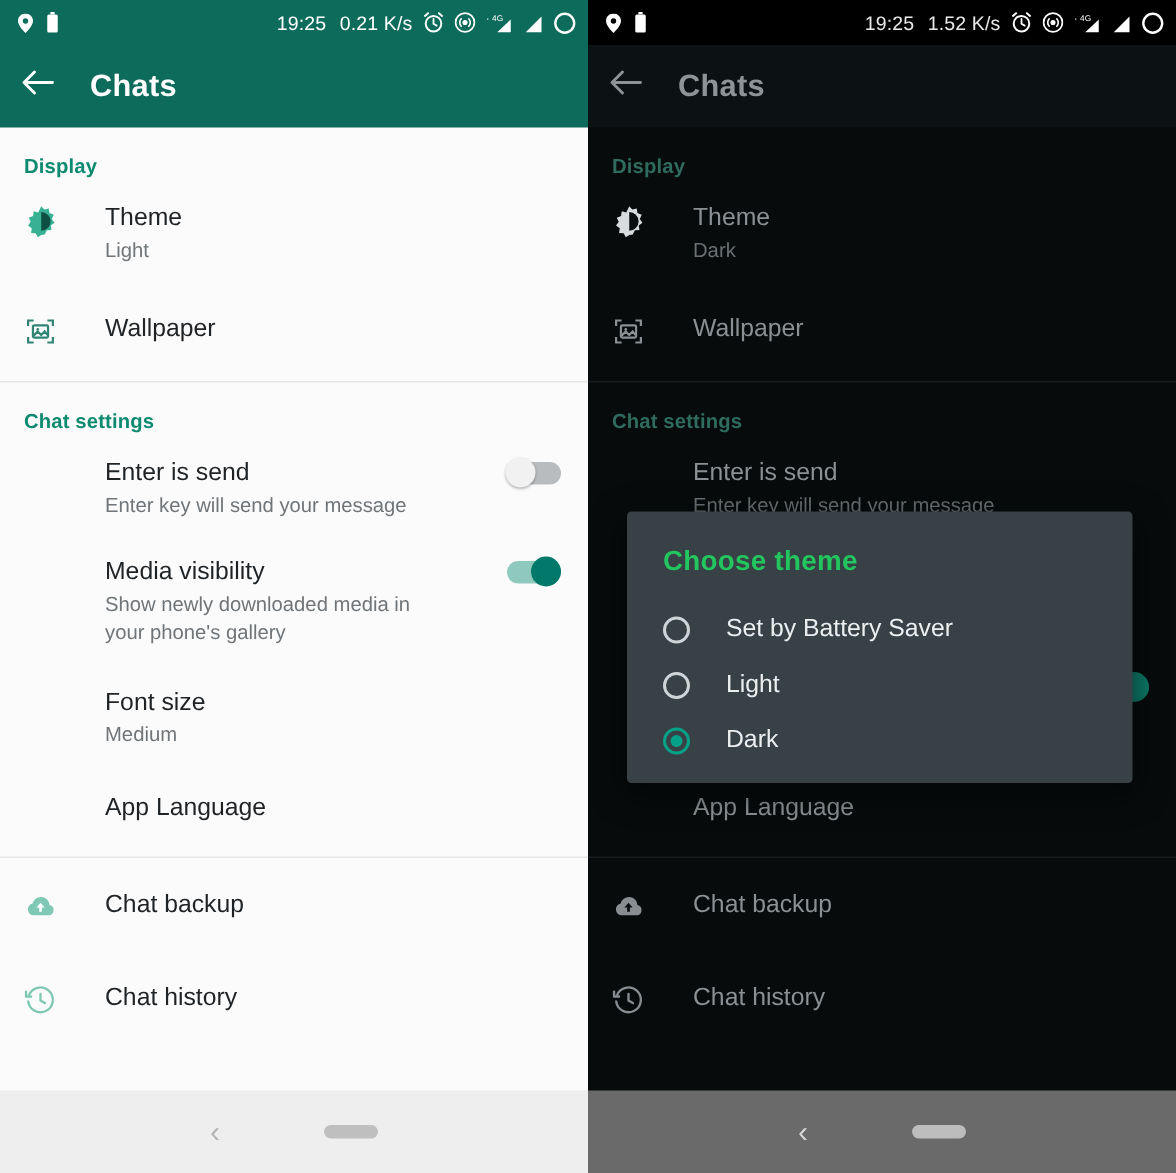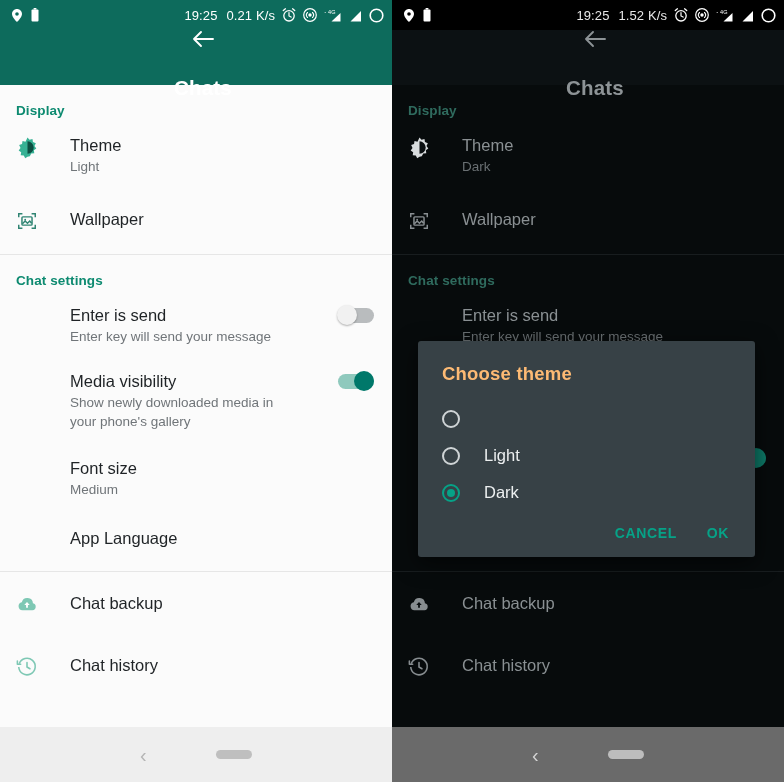--- a/index.html
+++ b/index.html
@@ -36,21 +36,20 @@
   .sb-rate { font-size:13px; margin-left:2px; }
   .sb-ico { display:inline-flex; align-items:center; }
 
   
   .appbar {
     height:55px;
     display:flex;
     align-items:center;
     padding-left:14px;
     gap:24px;
-    flex-direction:column;
   }
   .appbar-title {
     font-size:20.5px;
     font-weight:bold;
     letter-spacing:0.2px;
   }
 
   
   .content { position:relative; height:642px; }
   .section-header {
@@ -143,21 +142,21 @@
     left:26px; top:256px;
     width:337px;
     background:#374146;
     border-radius:3px;
     box-shadow:0 6px 22px rgba(0,0,0,.6);
     padding:22px 0 10px 0;
   }
   .dialog-title {
     font-size:18.5px;
     font-weight:bold;
-    color:#fdba74;
+    color:#22c55e;
     padding:0 24px 16px 24px;
     letter-spacing:0.2px;
   }
   .radio-row {
     display:flex;
     align-items:center;
     padding:9px 24px;
     gap:24px;
   }
   .radio {
@@ -539,36 +538,33 @@
 
       <div class="peek-toggle">
           <div class="knob"></div>
         </div>
 
       <div class="dialog">
         <div class="dialog-title">Choose theme</div>
 
         <div class="radio-row">
           <span class="radio"></span>
+          <span class="radio-label">Set by Battery Saver</span>
         </div>
 
         <div class="radio-row">
           <span class="radio"></span>
           <span class="radio-label">Light</span>
         </div>
 
         <div class="radio-row">
           <span class="radio selected"></span>
           <span class="radio-label">Dark</span>
         </div>
 
-        <div class="dialog-actions">
-          <button class="dlg-btn">CANCEL</button>
-          <button class="dlg-btn">OK</button>
-        </div>
       </div>
     </div>
 
     <div class="navbar">
       <span class="nav-empty"></span>
       <span class="nav-back">‹</span>
       <span class="nav-pill"></span>
       <span class="nav-empty"></span>
     </div>
   </div>

